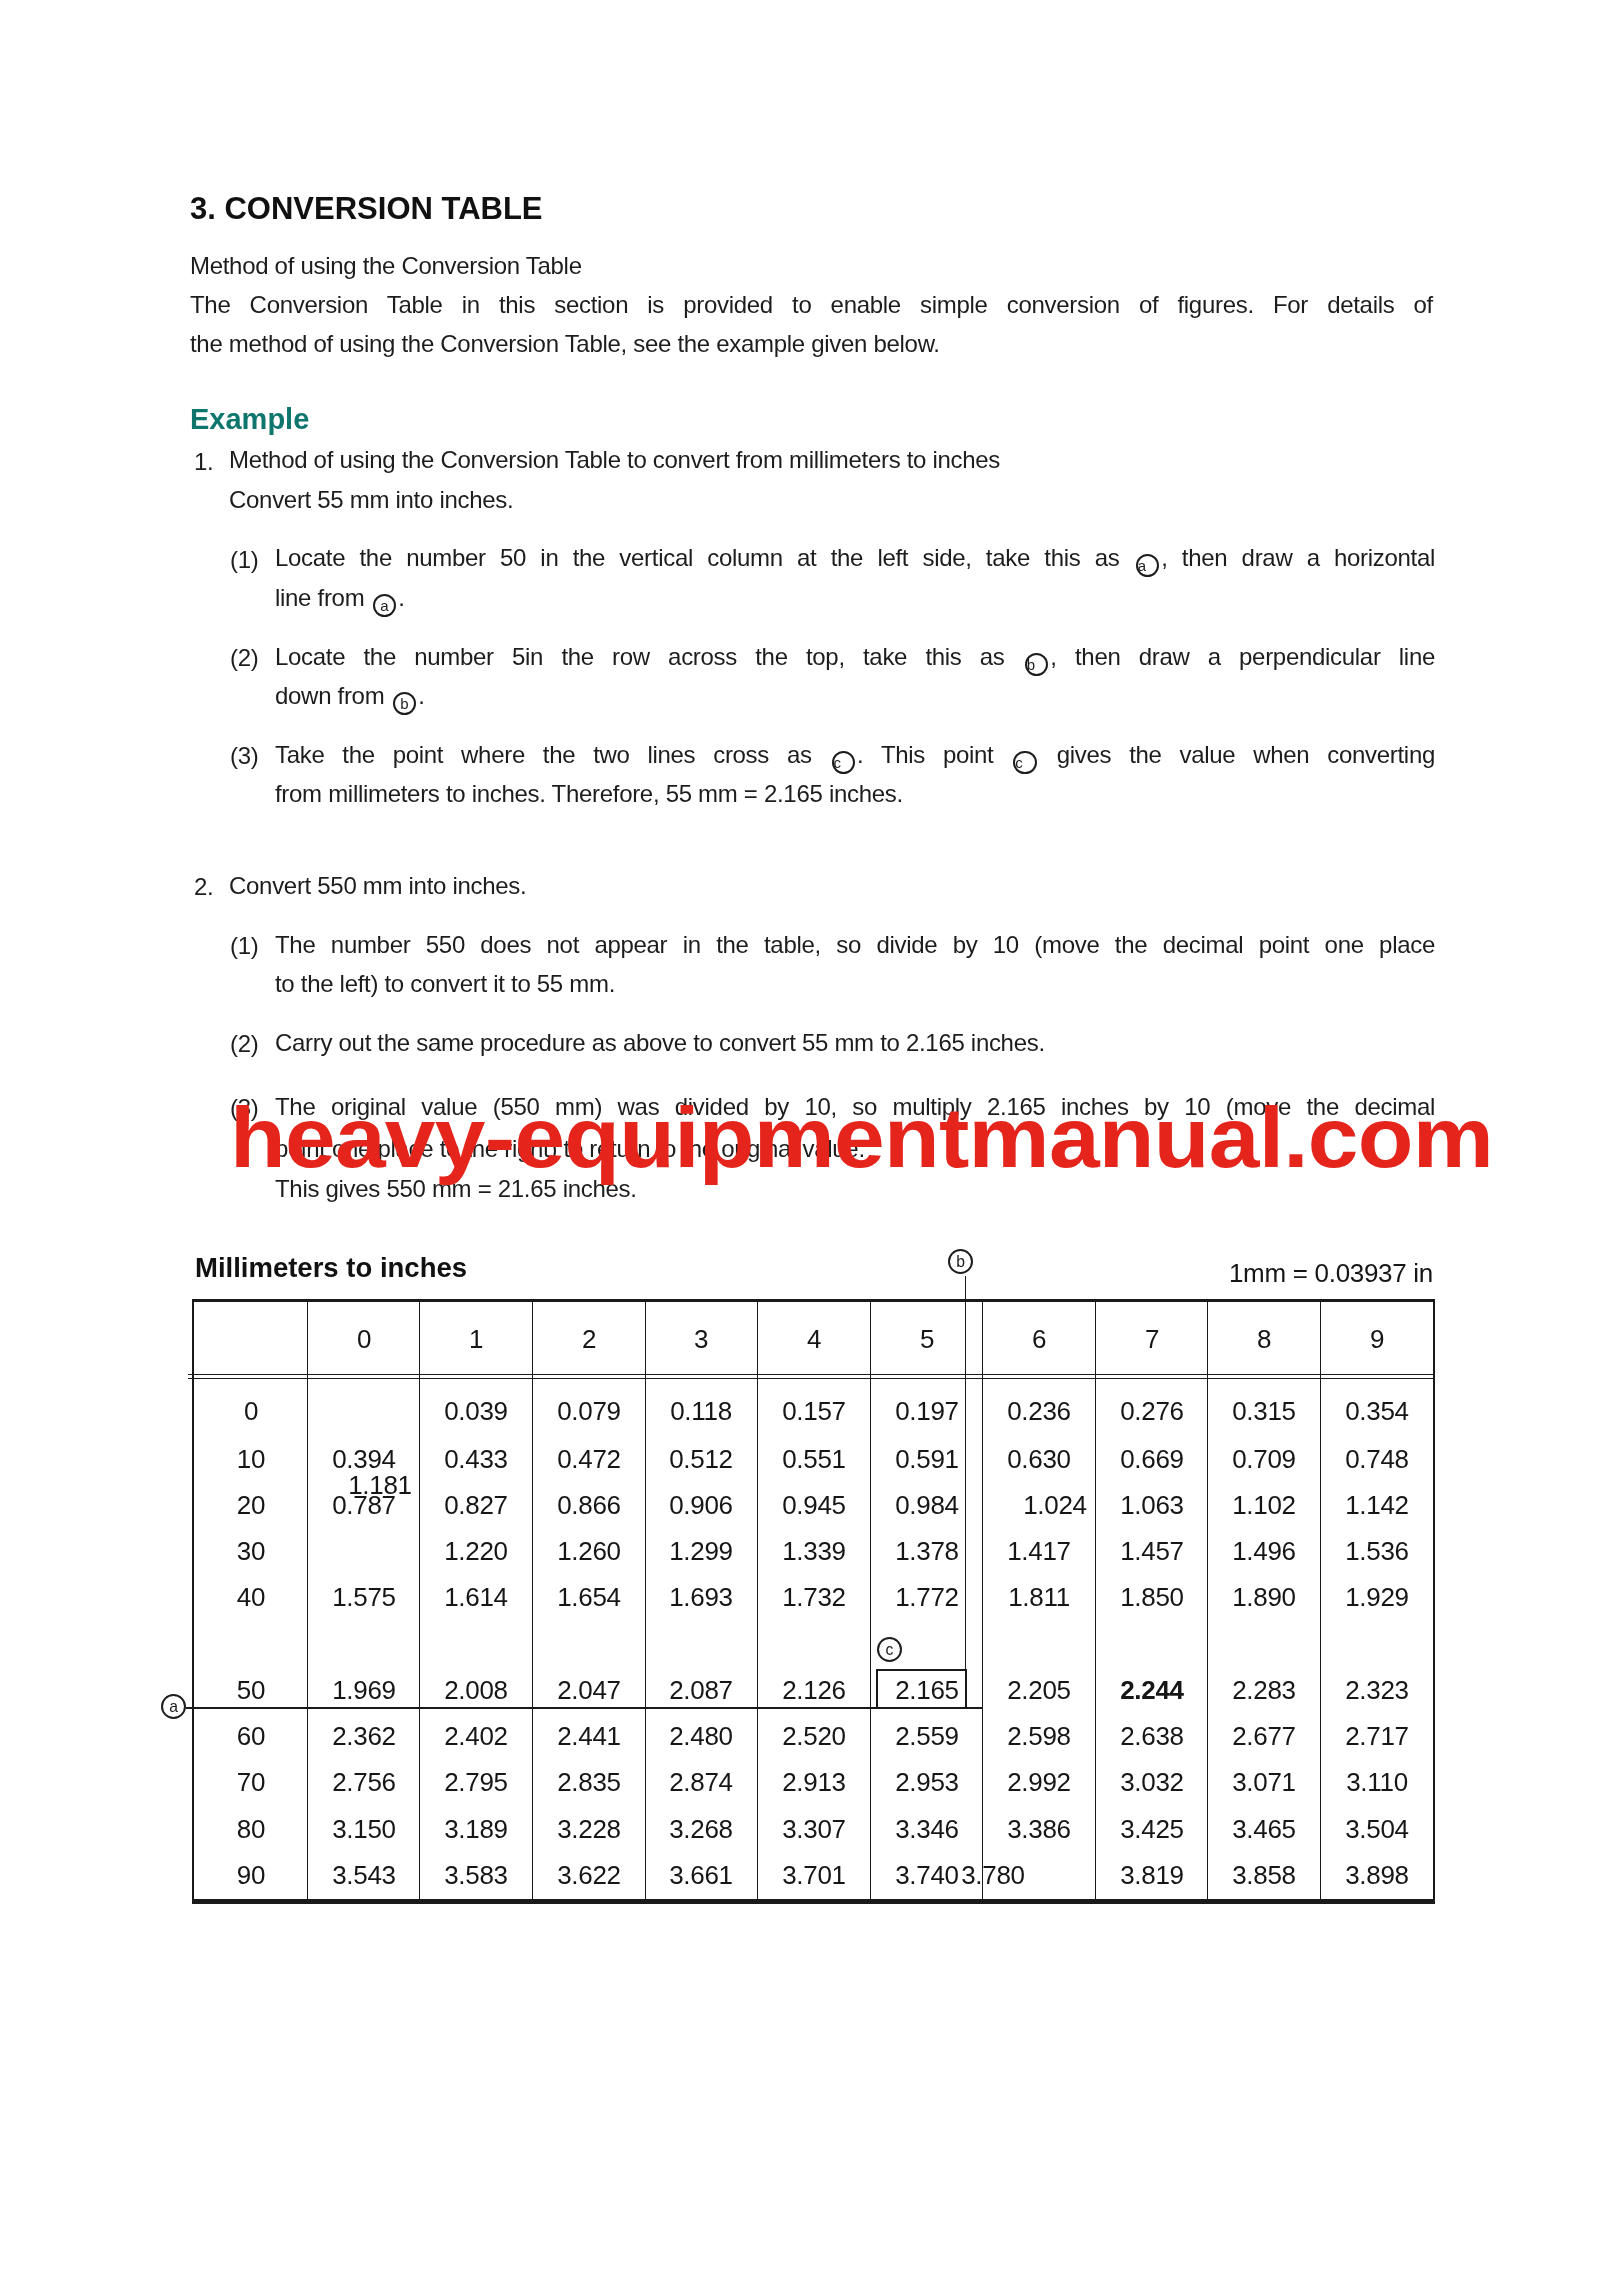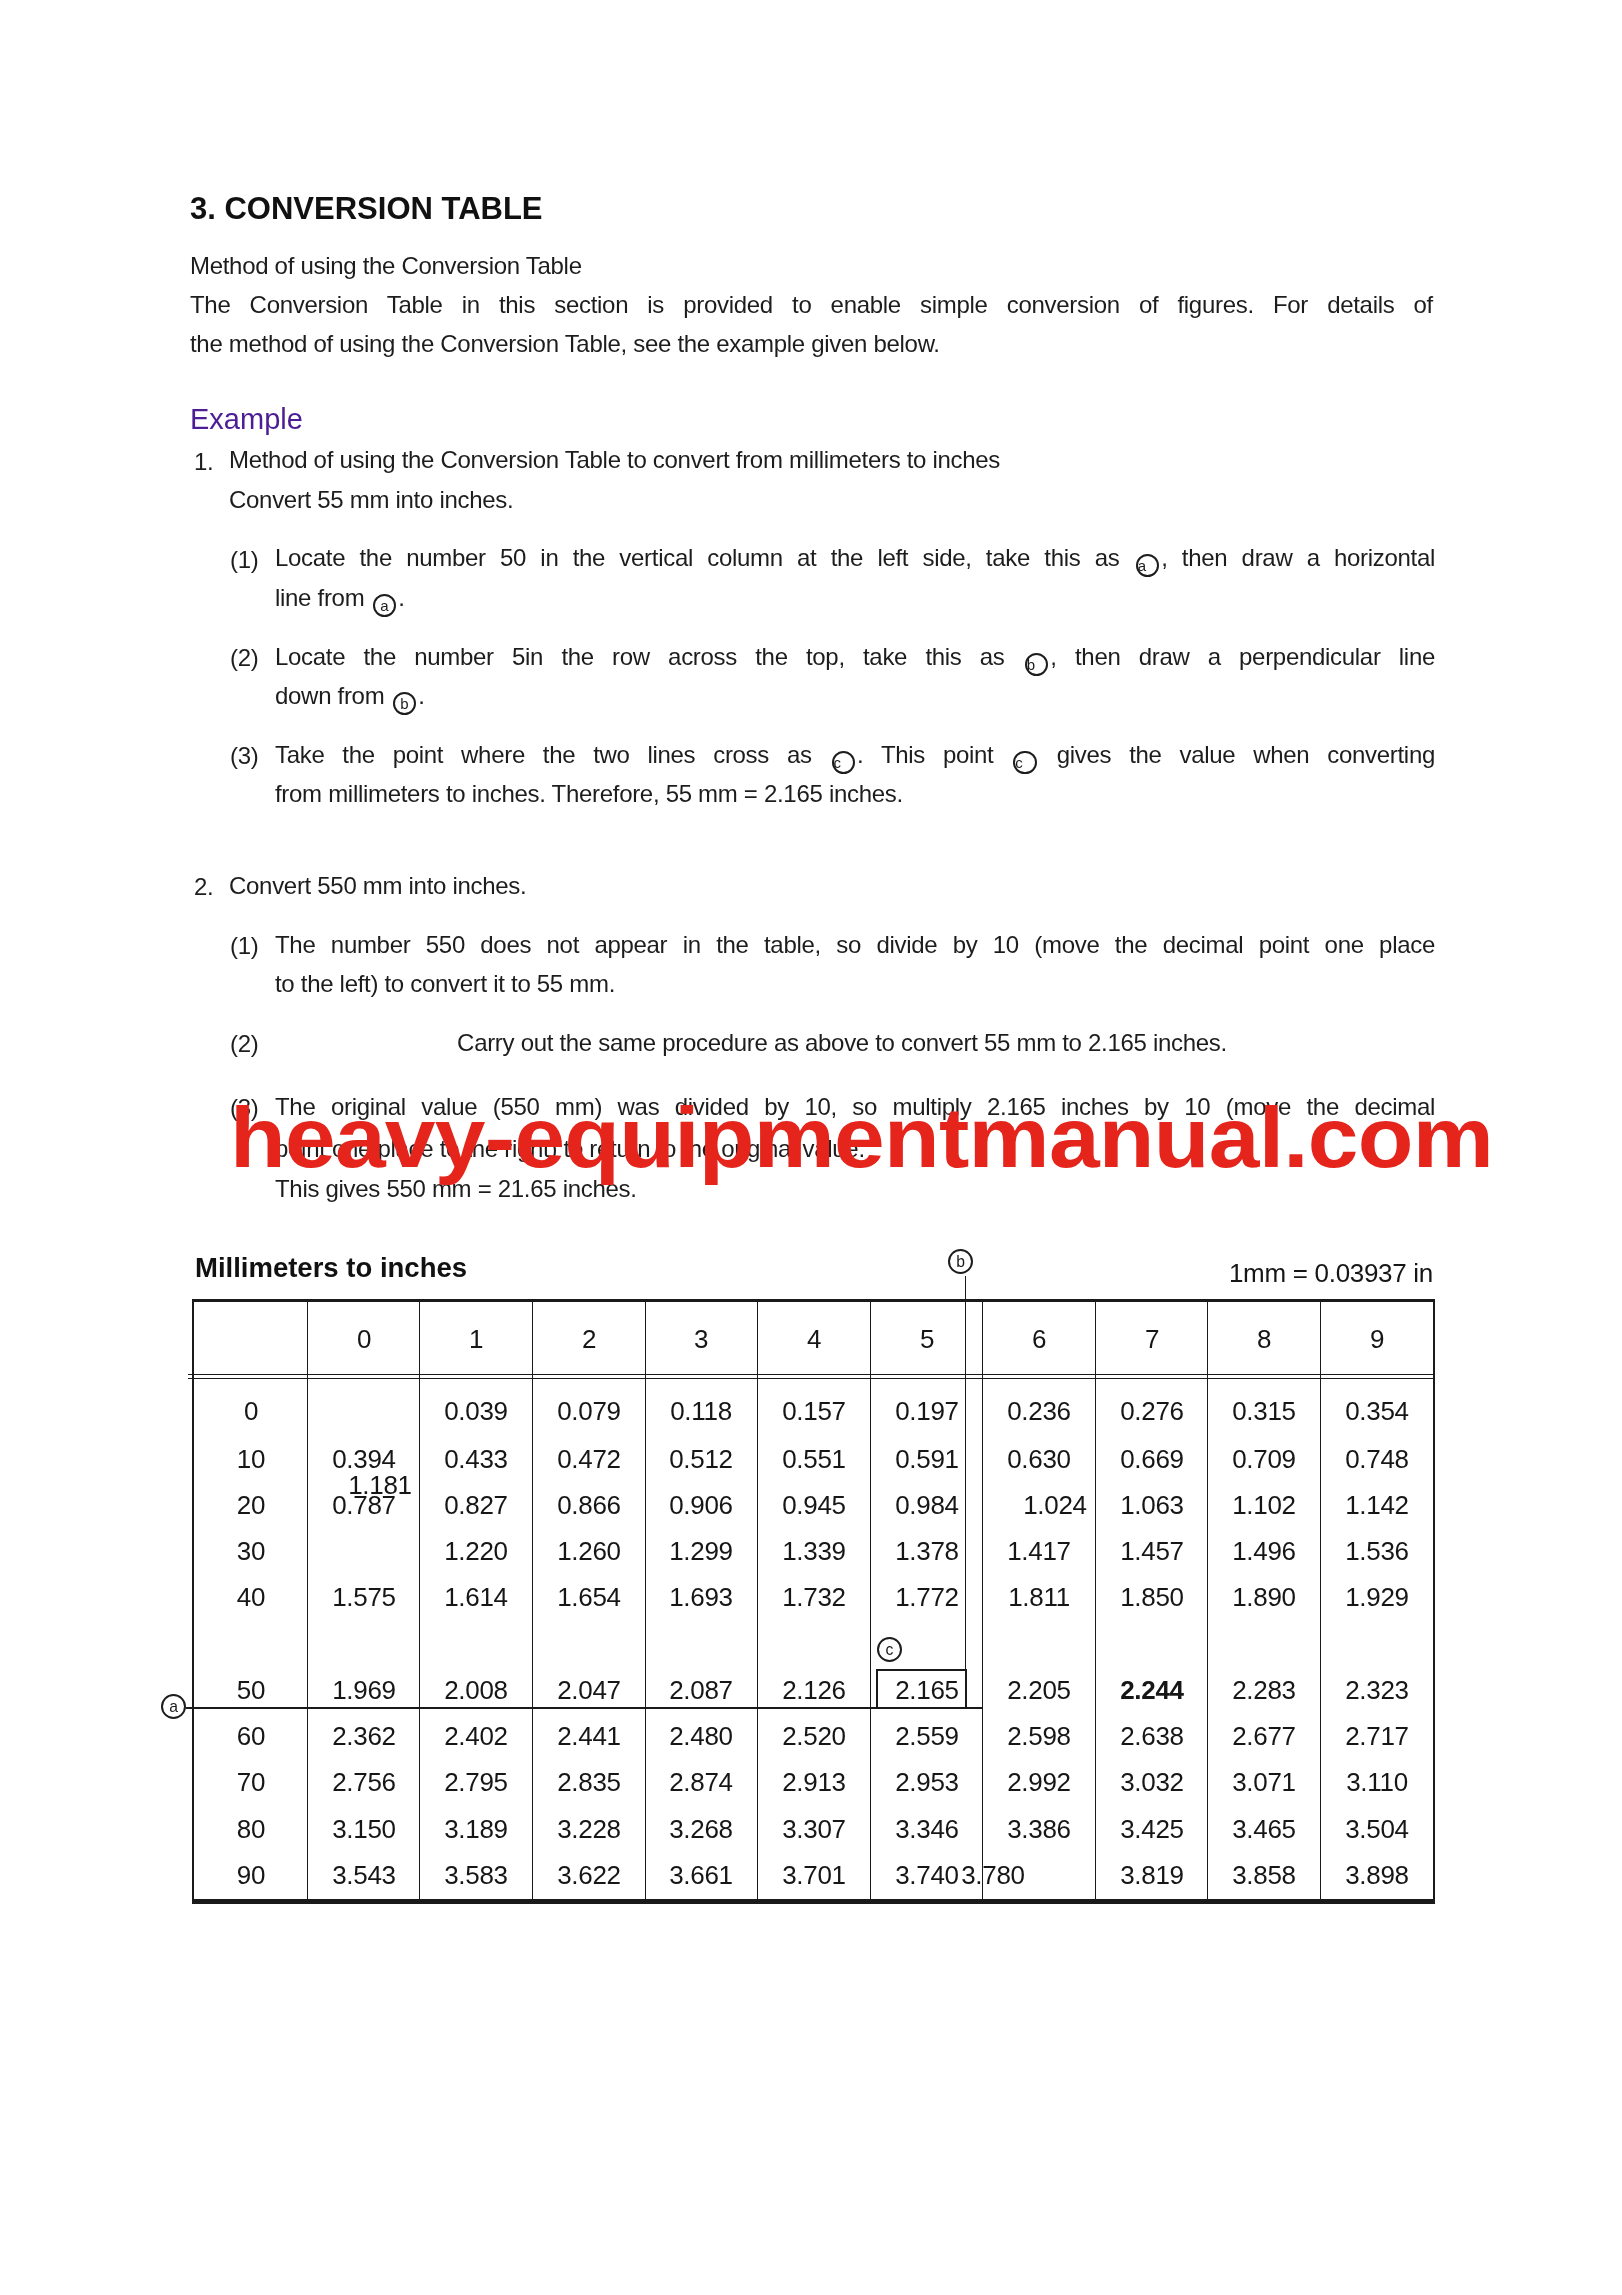--- a/index.html
+++ b/index.html
@@ -4,21 +4,21 @@
 <style>
   html,body{margin:0;padding:0;background:#ffffff;}
   #page{
     position:relative;width:1623px;height:2295px;background:#ffffff;overflow:hidden;
     font-family:"Liberation Sans","DejaVu Sans",sans-serif;color:#1a1a1a;
   }
   .line{position:absolute;line-height:1.15;}
   .body{font-size:24px;letter-spacing:-0.3px;color:#1d1d1d;}
   .just{text-align:justify;text-align-last:justify;}
   .h1{font-size:31px;font-weight:bold;letter-spacing:0px;color:#111;}
-  .h2{font-size:29px;font-weight:normal;color:#4c1d95;}
+  .h2{font-size:29px;font-weight:bold;color:#0f766e;}
   .circ{
     display:inline-block;box-sizing:border-box;width:23.6px;height:23.6px;border:2px solid #1d1d1d;
     border-radius:50%;font-size:15px;line-height:19px;text-align:center;vertical-align:-4.6px;
     margin:0 2px;letter-spacing:0;
   }
   .cell{position:absolute;transform:translate(-50%,-50%);font-size:26px;letter-spacing:-0.3px;white-space:nowrap;color:#161616;}
   .vline{position:absolute;width:1.3px;background:#1a1a1a;}
   .hline{position:absolute;background:#1a1a1a;}
   #table-frame{position:absolute;left:192px;top:1299px;width:1243px;height:605px;box-sizing:border-box;
     border-style:solid;border-color:#1a1a1a;border-width:3.9px 2.6px 5.2px 2.6px;}
@@ -56,21 +56,21 @@
       <div class="line body" style="left: 275px; top: 682px; width: 1160px;">down from <span class="circ">b</span>.</div>
       <div class="line body" style="left: 230px; top: 742px; width: 52px;">(3)</div>
       <div class="line body just" style="left: 275px; top: 741px; width: 1160px;">Take the point where the two lines cross as <span class="circ">c</span>. This point <span class="circ">c</span> gives the value when converting</div>
       <div class="line body" style="left: 275px; top: 780px; width: 1160px;">from millimeters to inches. Therefore, 55 mm = 2.165 inches.</div>
       <div class="line body" style="left: 194px; top: 873px; width: 46px;">2.</div>
       <div class="line body" style="left: 229px; top: 872px; width: 1204px;">Convert 550 mm into inches.</div>
       <div class="line body" style="left: 230px; top: 932px; width: 52px;">(1)</div>
       <div class="line body just" style="left: 275px; top: 931px; width: 1160px;">The number 550 does not appear in the table, so divide by 10 (move the decimal point one place</div>
       <div class="line body" style="left: 275px; top: 970px; width: 1160px;">to the left) to convert it to 55 mm.</div>
       <div class="line body" style="left: 230px; top: 1030px; width: 52px;">(2)</div>
-      <div class="line body" style="left: 262px; top: 1029px; width: 1160px; text-align: center;">Carry out the same procedure as above to convert 55 mm to 2.165 inches.</div>
+      <div class="line body" style="left: 275px; top: 1029px; width: 1160px;">Carry out the same procedure as above to convert 55 mm to 2.165 inches.</div>
       <div class="line body" style="left: 230px; top: 1094px; width: 52px;">(3)</div>
       <div class="line body just" style="left: 275px; top: 1093px; width: 1160px;">The original value (550 mm) was divided by 10, so multiply 2.165 inches by 10 (move the decimal</div>
       <div class="line body" style="left: 275px; top: 1135px; width: 1160px;">point one place to the right) to return to the original value.</div>
       <div class="line body" style="left: 275px; top: 1175px; width: 1160px;">This gives 550 mm = 21.65 inches.</div>
     </div>
 
   <div id="watermark" style="color: rgb(229, 36, 28);">heavy-equipmentmanual.com</div>
 
   <div id="table-caption">Millimeters to inches</div>
   <div id="unit-note">1mm = 0.03937 in</div>

